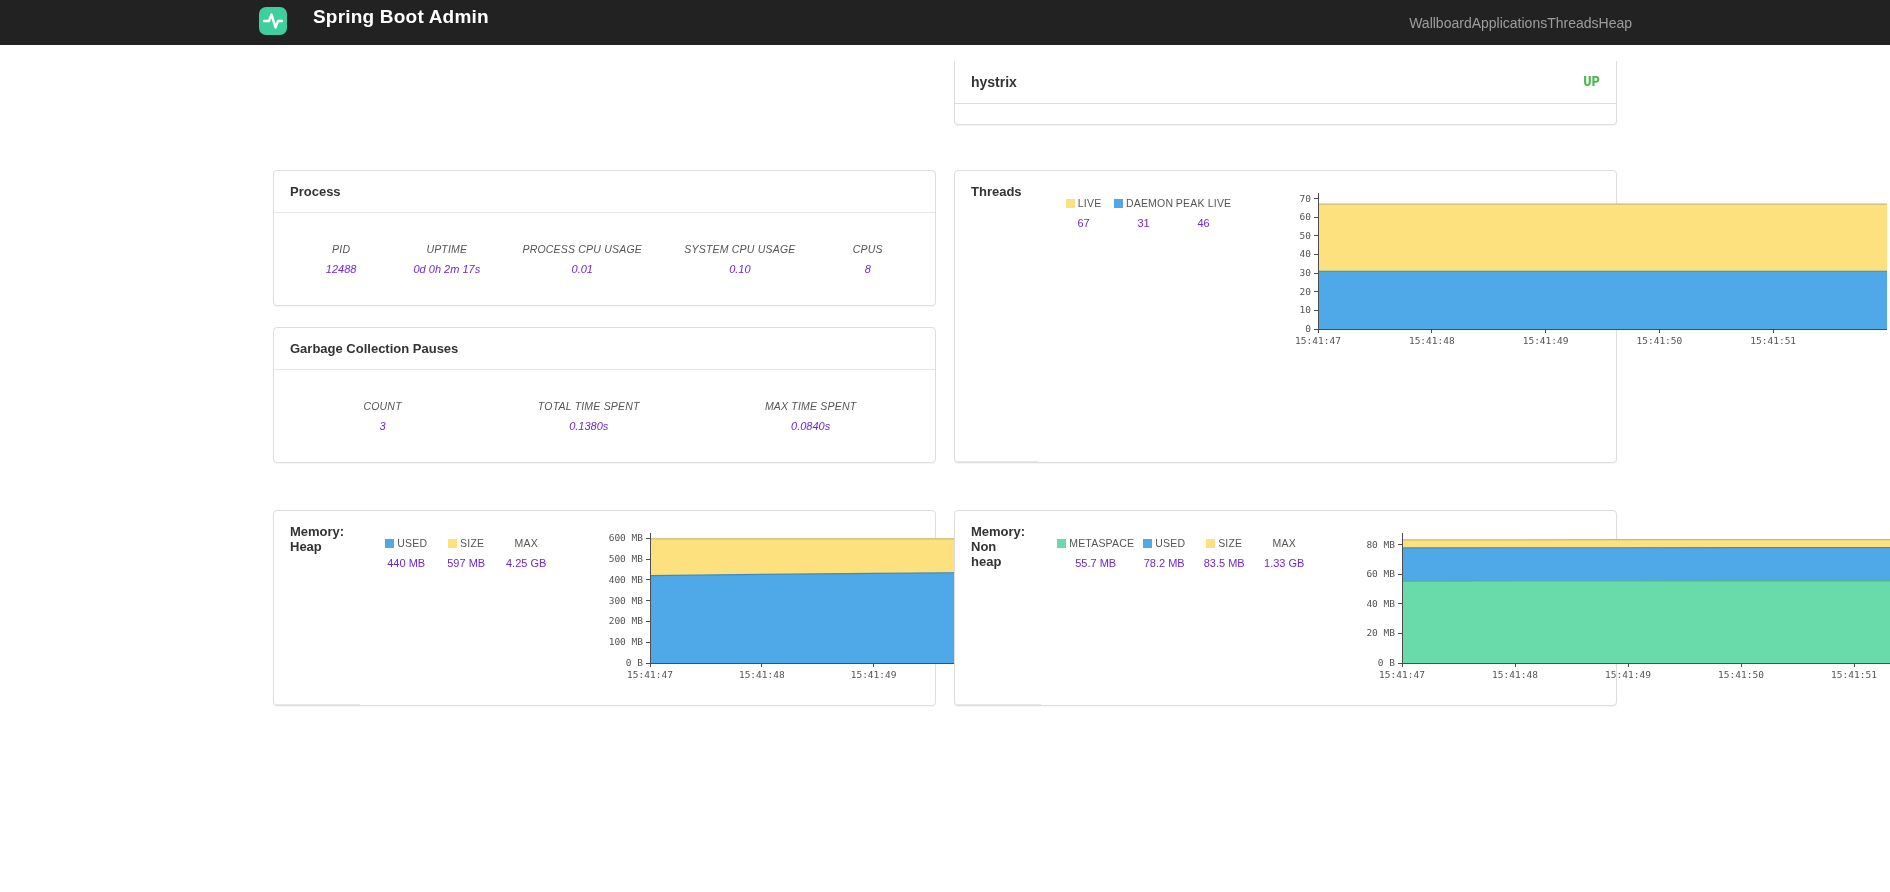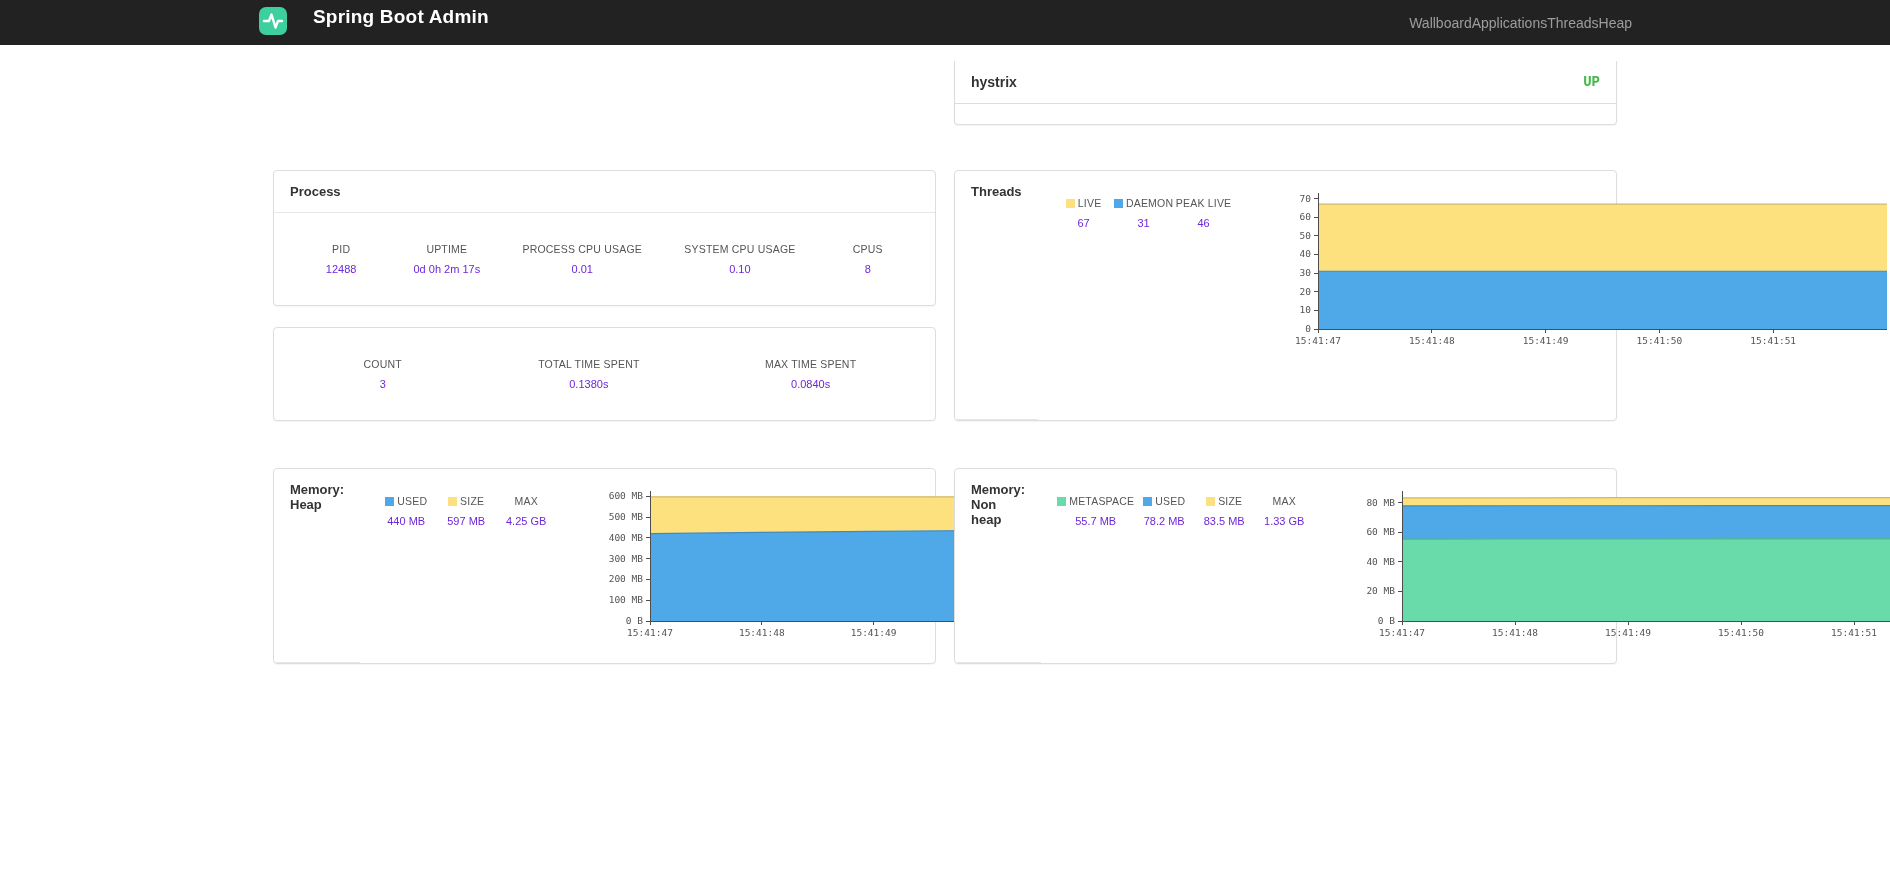--- a/index.html
+++ b/index.html
@@ -57,21 +57,21 @@
     border-bottom: 1px solid #ddd;
     font-size: 14px;
     font-weight: bold;
     color: #333;
   }
   .status { font-weight: bold; font-family: Liberation Mono, monospace; }
 
   .panel header { padding: 13px 16px; border-bottom: 1px solid #e7e7e7; }
   .panel h3 { font-size: 13px; font-weight: bold; color: #333; }
 
-  .stats-body { padding: 30px 16px; }
+  .stats-body { padding: 30px 16px; font-style: italic; }
   .legend-body { padding: 26px 16px 0 16px; }
   .stats-row { display: flex; justify-content: space-around; text-align: center; }
   .stat { min-width: 60px; }
   .stat-label {
     font-size: 10.5px;
     color: #555;
     display: flex;
     align-items: center;
     justify-content: center;
     gap: 3px;
@@ -145,20 +145,23 @@
             <div class="stat-value">0.10</div>
           </div>
           <div class="stat">
             <div class="stat-label">CPUS</div>
             <div class="stat-value">8</div>
           </div>
         </div>
       </section>
 
       <section class="panel">
+        <header>
+          <h3>Garbage Collection Pauses</h3>
+        </header>
         <div class="stats-body stats-row">
           <div class="stat">
             <div class="stat-label">COUNT</div>
             <div class="stat-value">3</div>
           </div>
           <div class="stat">
             <div class="stat-label">TOTAL TIME SPENT</div>
             <div class="stat-value">0.1380s</div>
           </div>
           <div class="stat">

